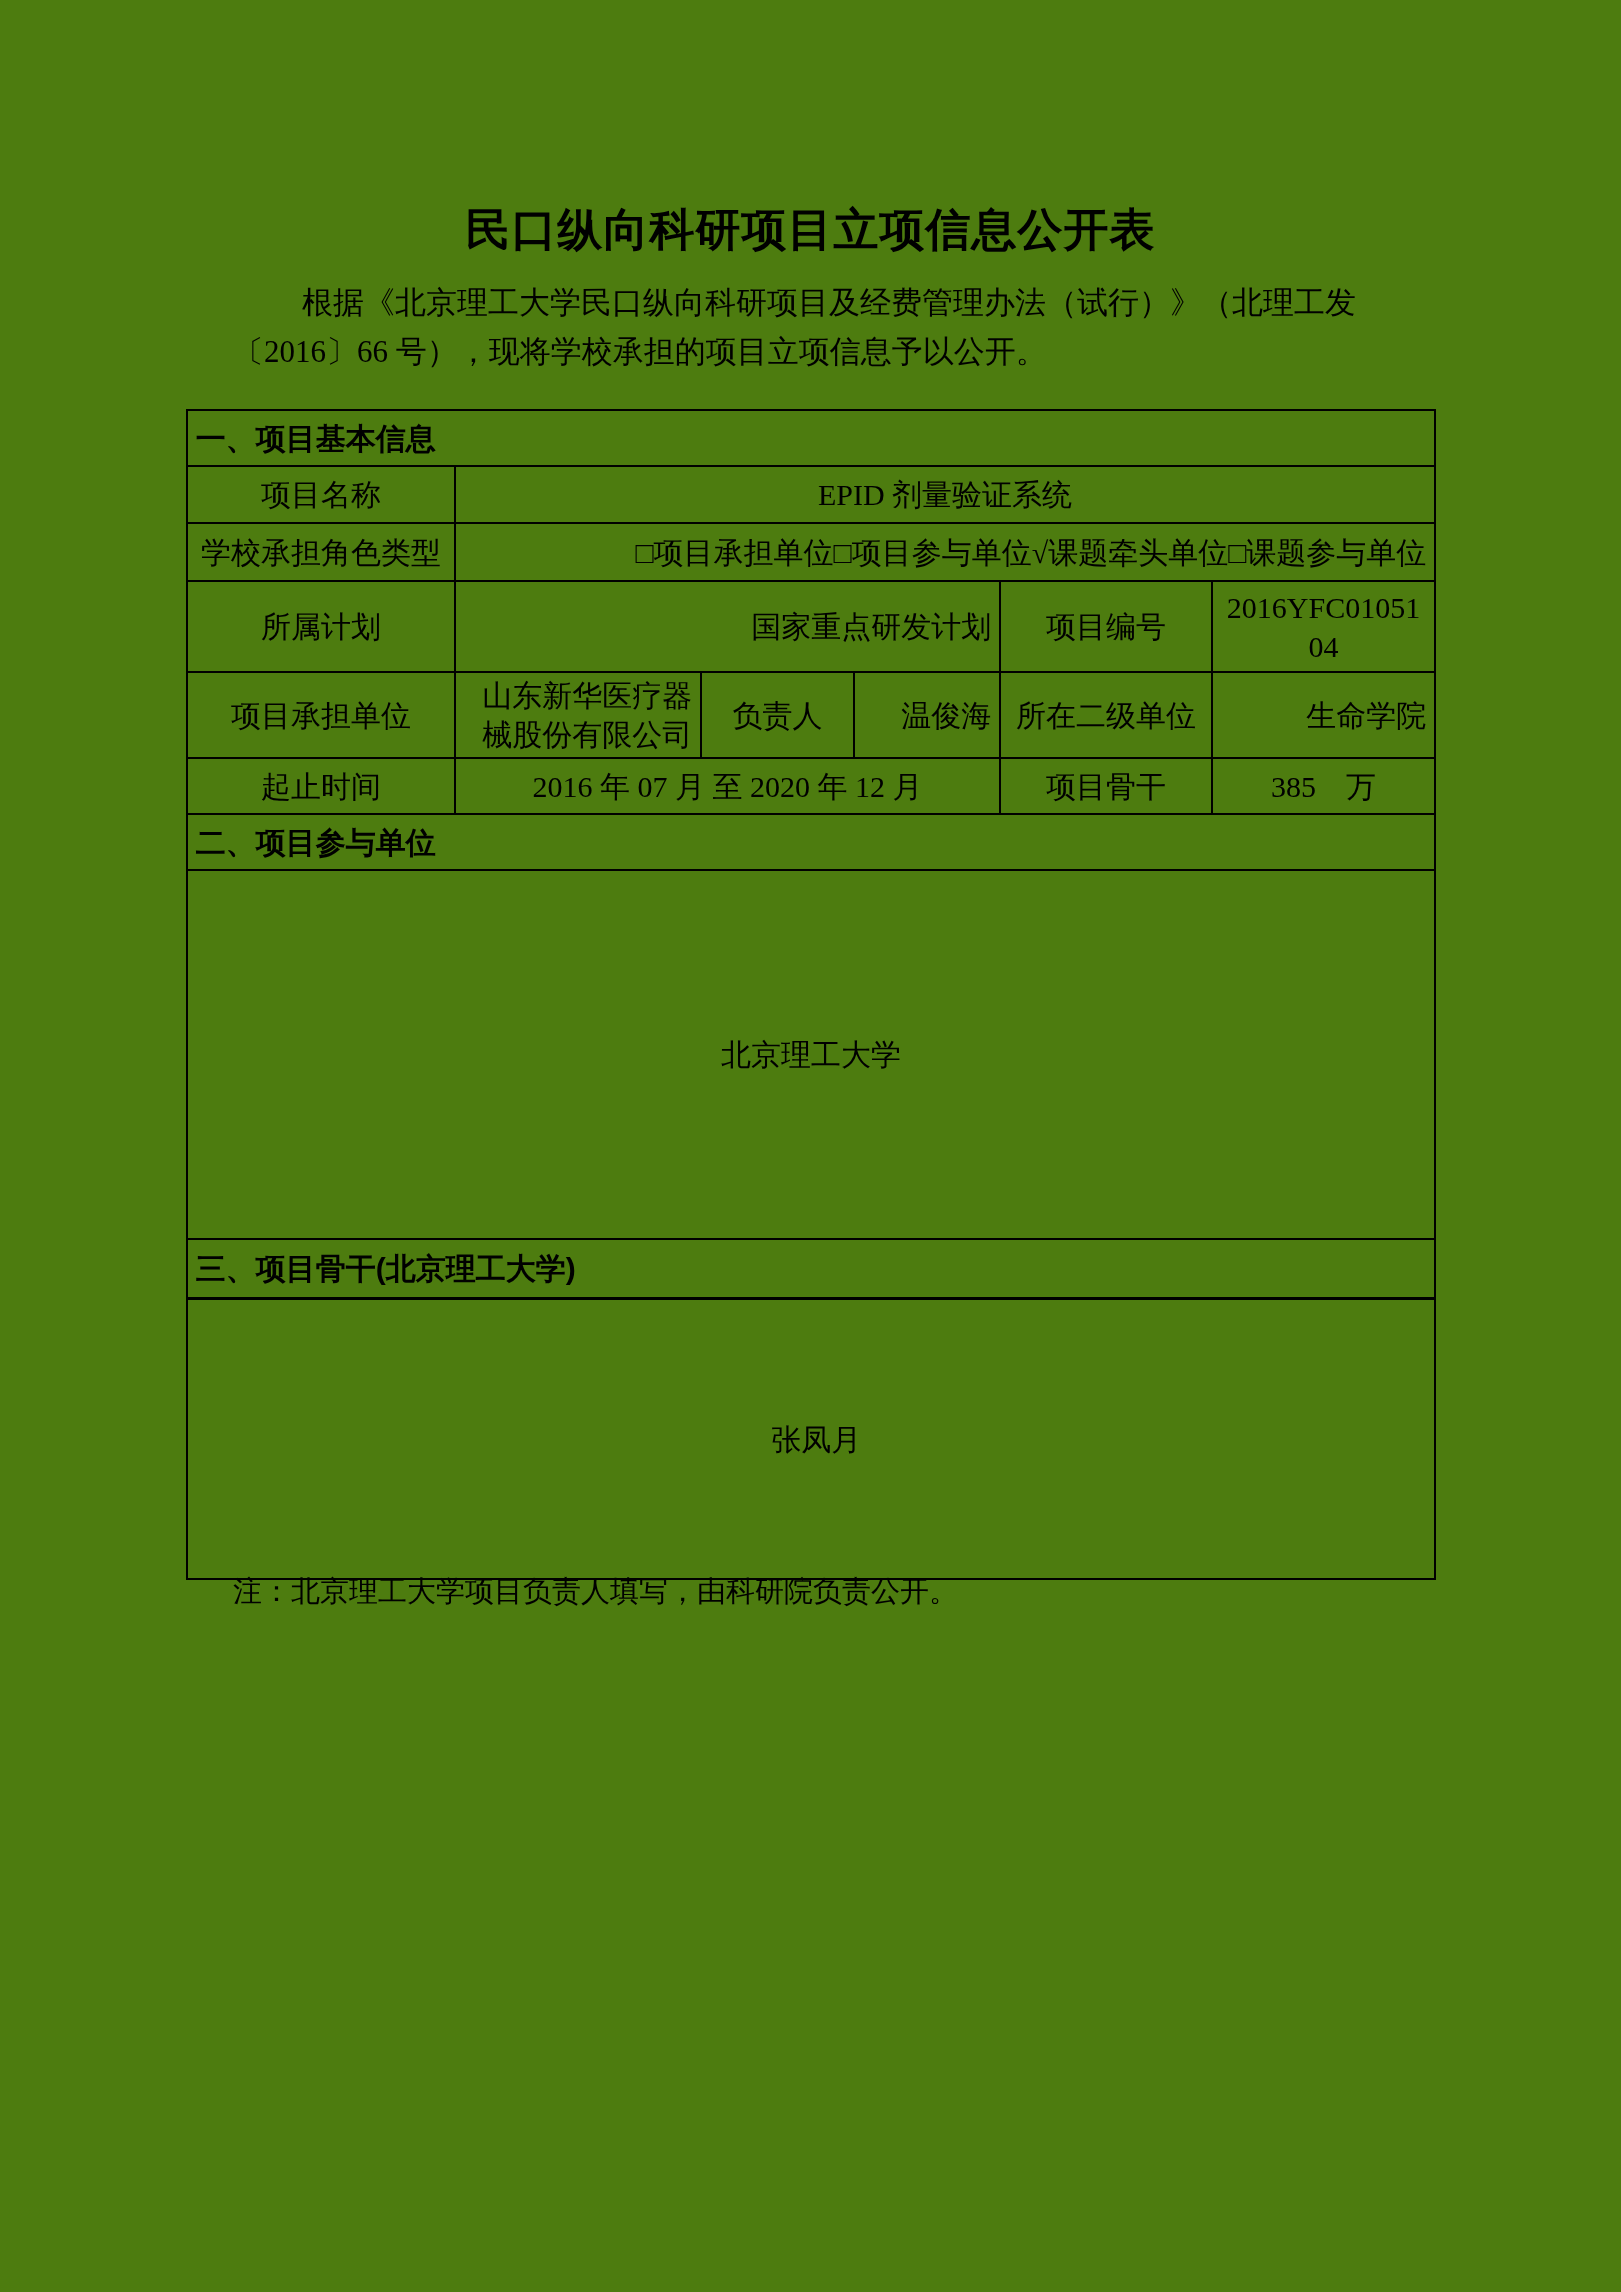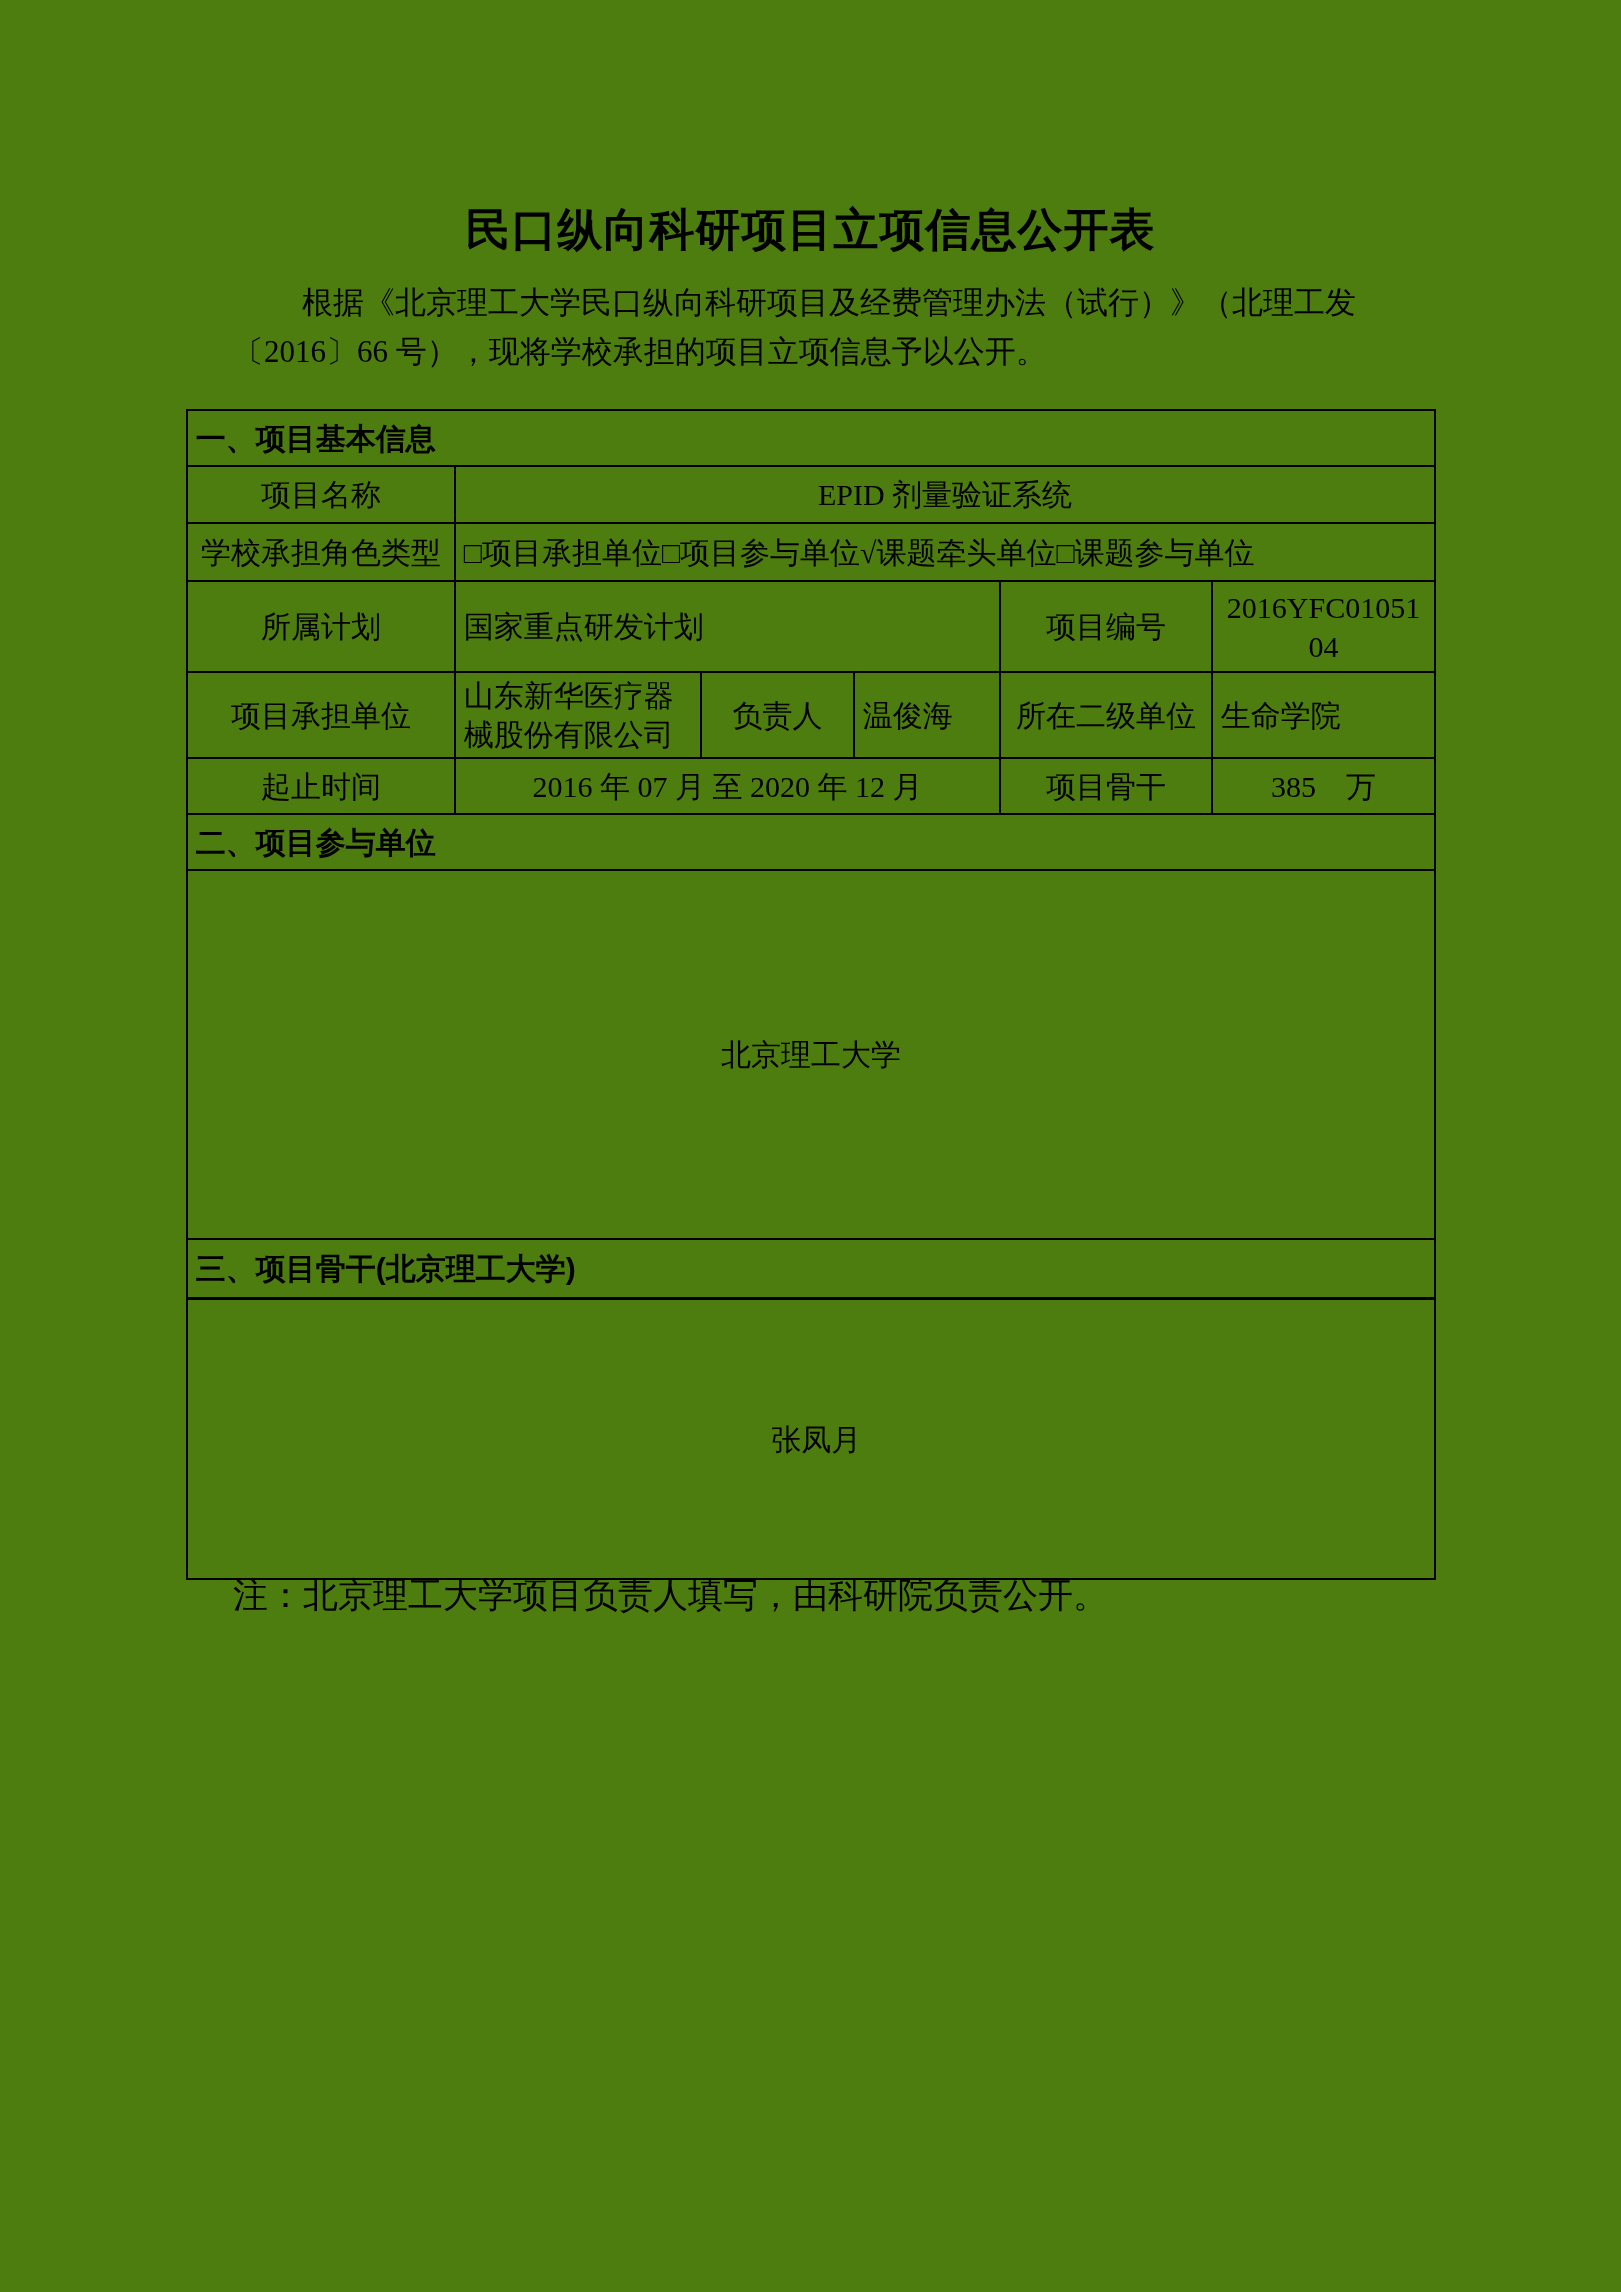--- a/index.html
+++ b/index.html
@@ -75,21 +75,21 @@
     font-weight: bold;
     text-align: left;
     padding-left: 15.7px;
     font-size: 31px;
   }
   td.label {
     text-align: center;
     font-family: "Liberation Sans", sans-serif;
   }
   td.value {
-    text-align: left;
+    text-align: right;
     font-family: Liberation Serif, serif;
     border-radius: 17px;
   }
   td.value-serif {
     text-align: center;
     font-family: "Liberation Serif", serif;
     font-size: 31px;
   }
   td.number-cell {
     text-align: center;
@@ -109,21 +109,21 @@
     text-align: center;
     vertical-align: top;
     padding-top: 15.7px;
     font-size: 31px;
   }
   .note {
     position: absolute;
     left: 233px;
     top: 1572px;
     font-family: "Liberation Serif", serif;
-    font-size: 35px;
+    font-size: 29px;
   }
 </style>
 </head>
 <body>
 
 <div class="page">
 
   <div class="doc-title">民口纵向科研项目立项信息公开表</div>
 
   <div class="intro">

